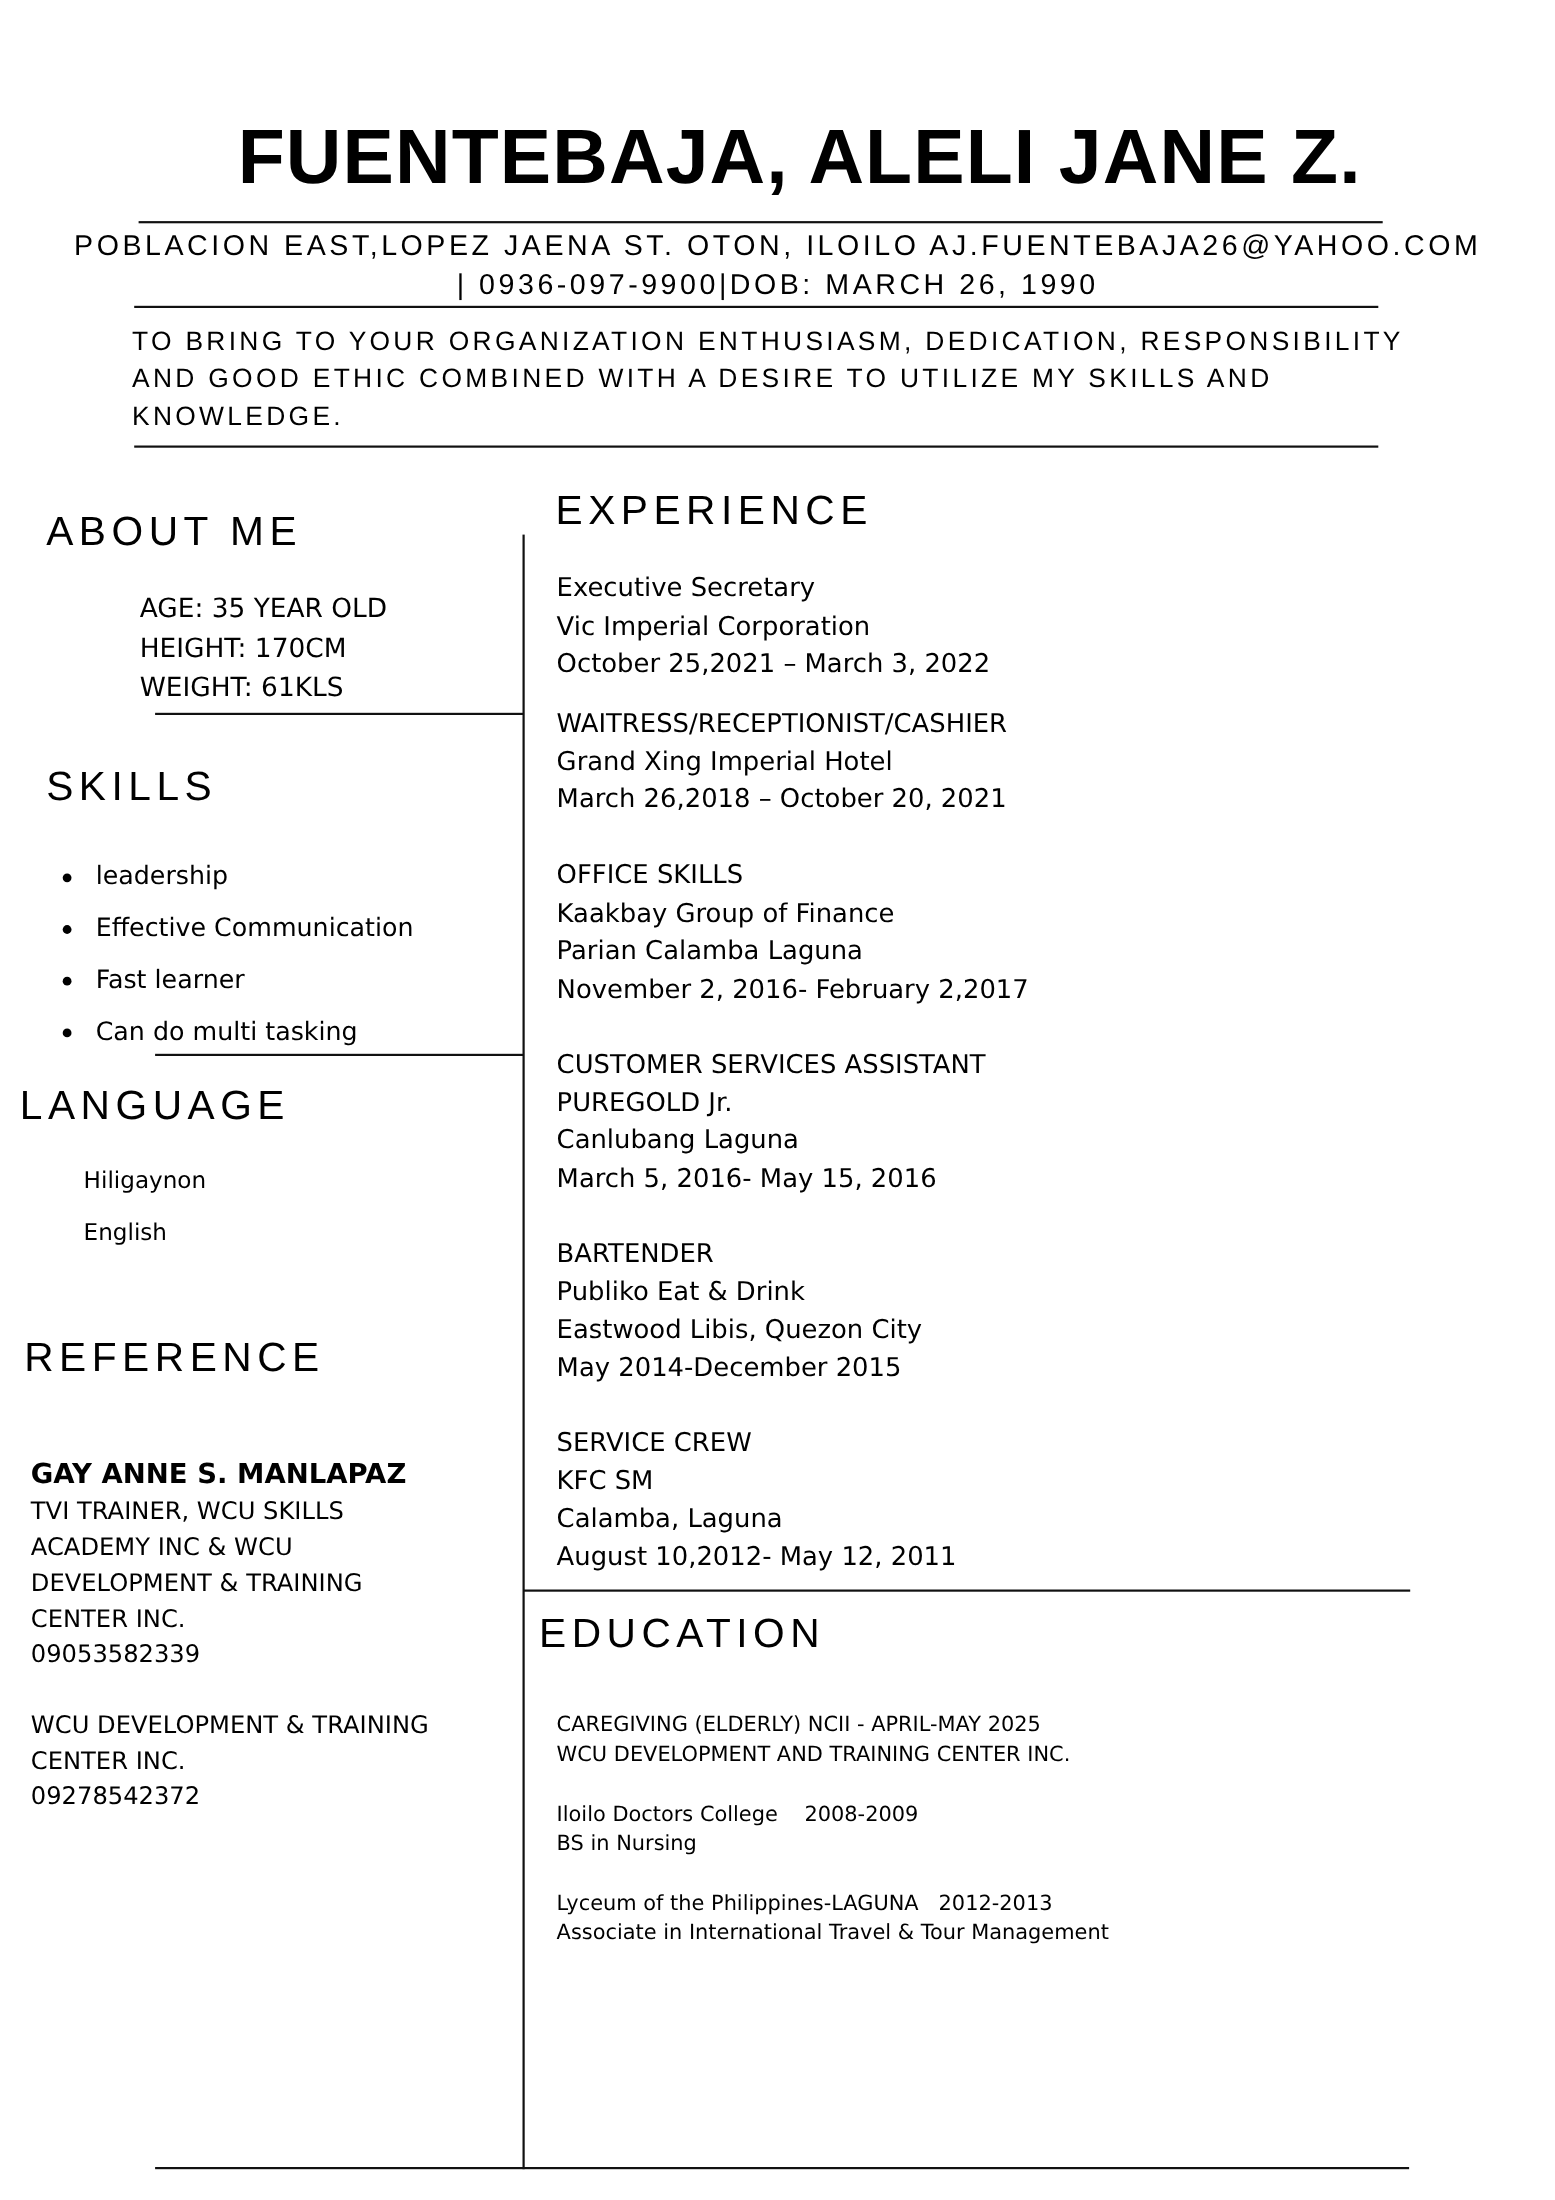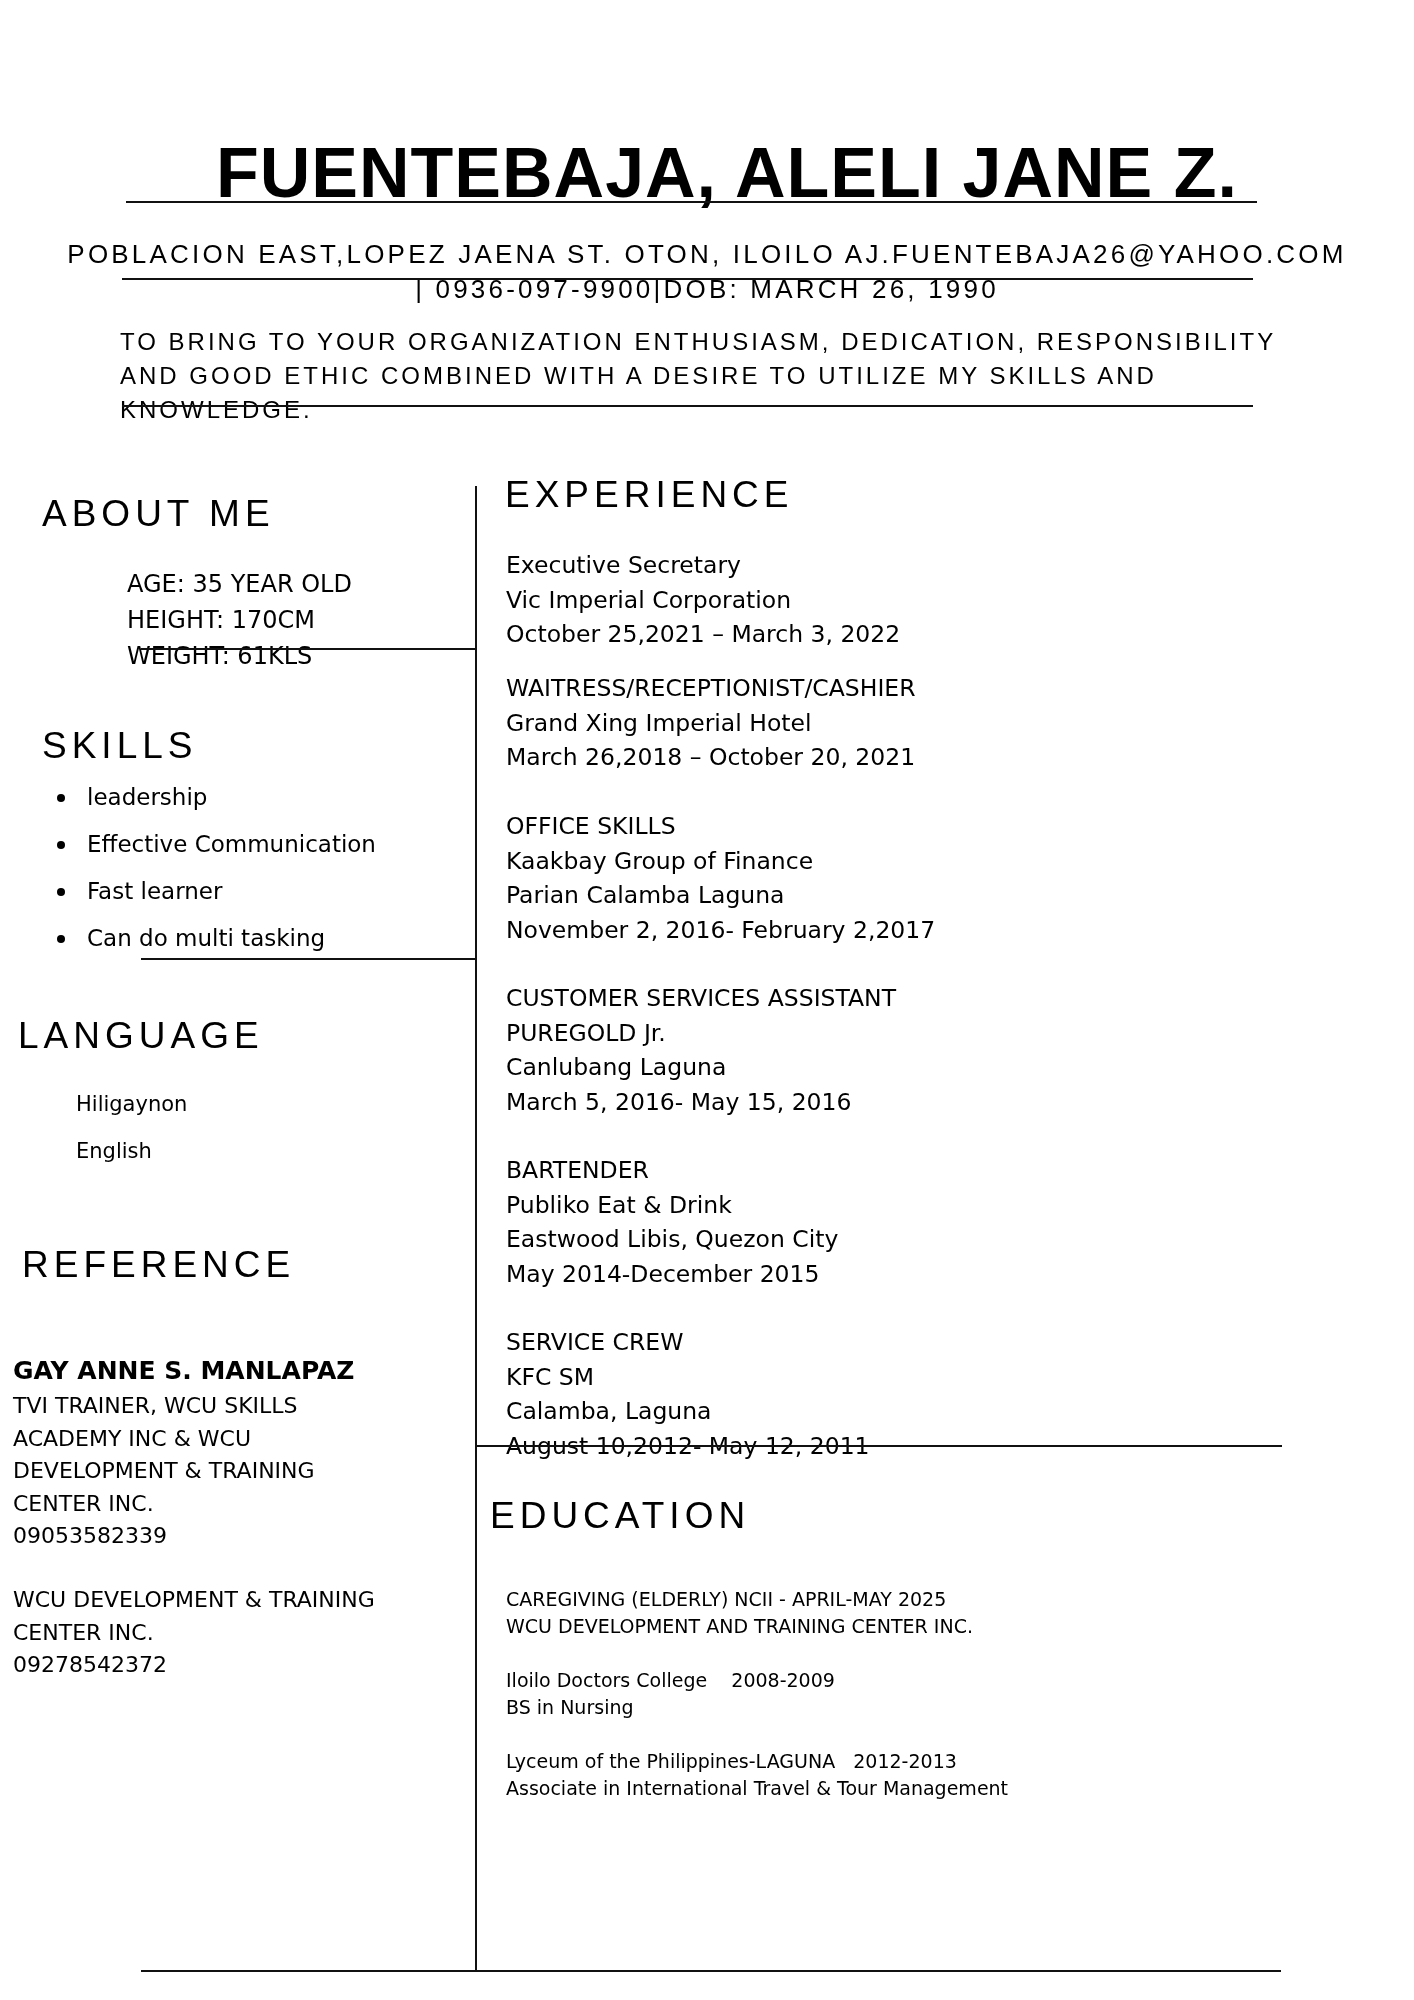--- a/index.html
+++ b/index.html
@@ -1,17 +1,17 @@
 <!DOCTYPE html>
 <html><head>
 <meta charset="utf-8">
 <style>
   html, body { margin: 0; padding: 0; background: #ffffff; }
   body { width: 1414px; height: 2000px; position: relative; overflow: hidden; color: #000; font-family: "DejaVu Sans", sans-serif; }
-  .abs { position: absolute; margin-top: 31px; }
+  .abs { position: absolute; }
   .hline { position: absolute; height: 2px; background: #111; }
   .vline { position: absolute; width: 2px; background: #111; }
 
   .name { left: 0; width: 1414px; top: 100px; text-align: center; padding-left: 40px; box-sizing: border-box;
           font-family: "Liberation Sans", sans-serif; font-weight: 700; font-size: 70px; letter-spacing: 1px; line-height: 84px; }
   .contact { left: 40px; width: 1334px; top: 206px; text-align: center; font-family: "Liberation Sans", sans-serif;
              font-size: 26px; letter-spacing: 3.2px; line-height: 35px; }
   .objective { left: 120px; width: 1190px; top: 294px; font-family: "Liberation Sans", sans-serif;
                font-size: 24px; letter-spacing: 3px; line-height: 34px; }
 
@@ -20,21 +20,21 @@
   .about-list { left: 127px; top: 535px; }
   .about-list div { font-size: 24px; line-height: 36px; font-family: "DejaVu Sans", sans-serif; }
 
   .skills-list { left: 55px; top: 774px; margin: 0; padding: 0; list-style: none; }
   .skills-list li { position: relative; padding-left: 32px; font-size: 23px; line-height: 47px; font-family: "DejaVu Sans", sans-serif; }
   .skills-list li .bullet { position: absolute; left: 2px; top: 20px; width: 8px; height: 8px; border-radius: 50%; background: #000; }
 
   .lang-list { left: 76px; top: 1050px; }
   .lang-list div { font-size: 21px; line-height: 47px; font-family: "DejaVu Sans", sans-serif; }
 
-  .ref { left: 13px; }
+  .ref { left: 28px; }
   .ref-name { font-family: "DejaVu Sans", sans-serif; font-weight: 700; font-size: 25px; line-height: 38px; }
   .ref-line { font-family: "DejaVu Sans", sans-serif; font-size: 22px; line-height: 32.5px; }
 
   .exp-block { left: 506px; }
   .exp-block div { font-family: "DejaVu Sans", sans-serif; font-size: 23.5px; line-height: 34.5px; white-space: nowrap; }
 
   .edu-block { left: 506px; }
   .edu-block div { font-family: "DejaVu Sans", sans-serif; font-size: 19px; line-height: 27px; white-space: pre; }
 </style>
 </head>

